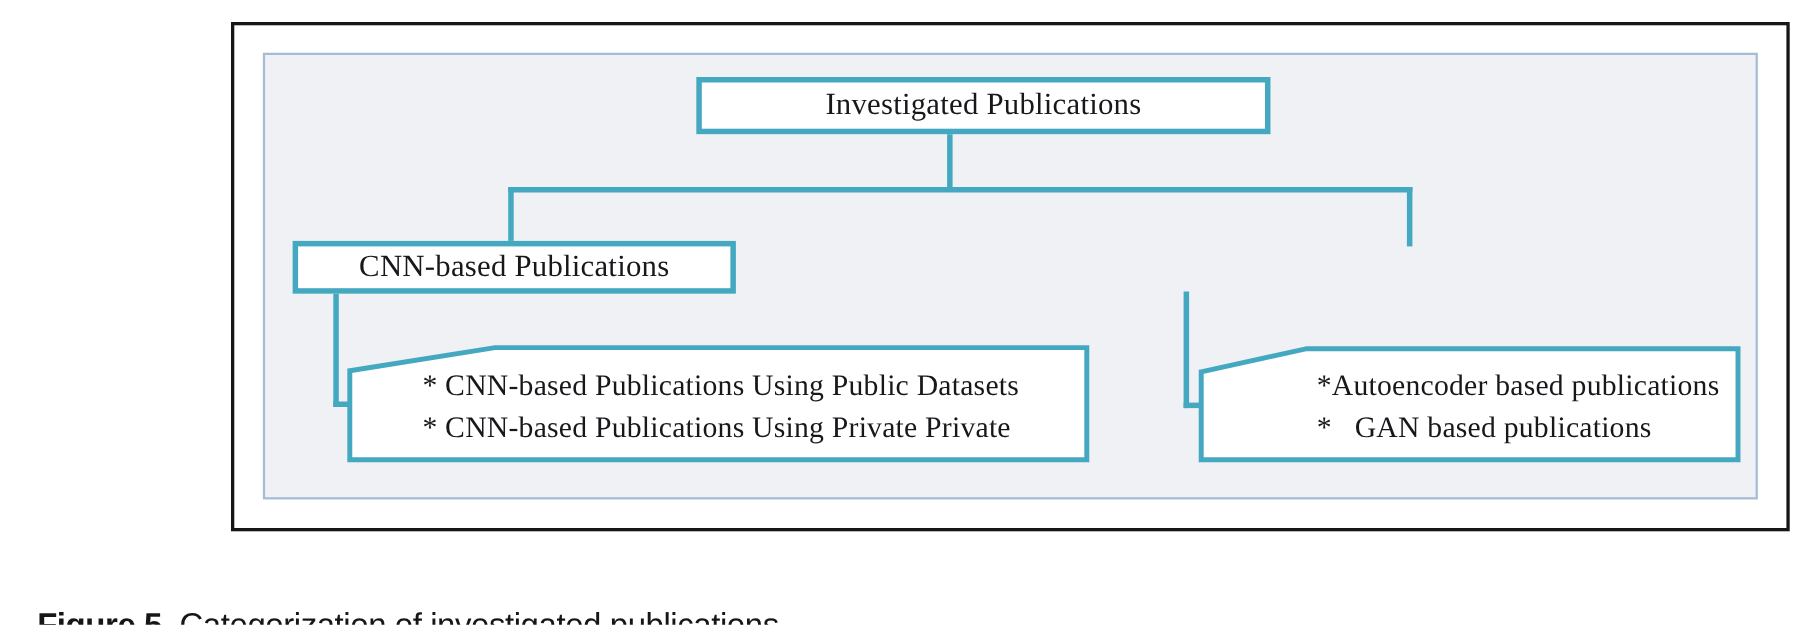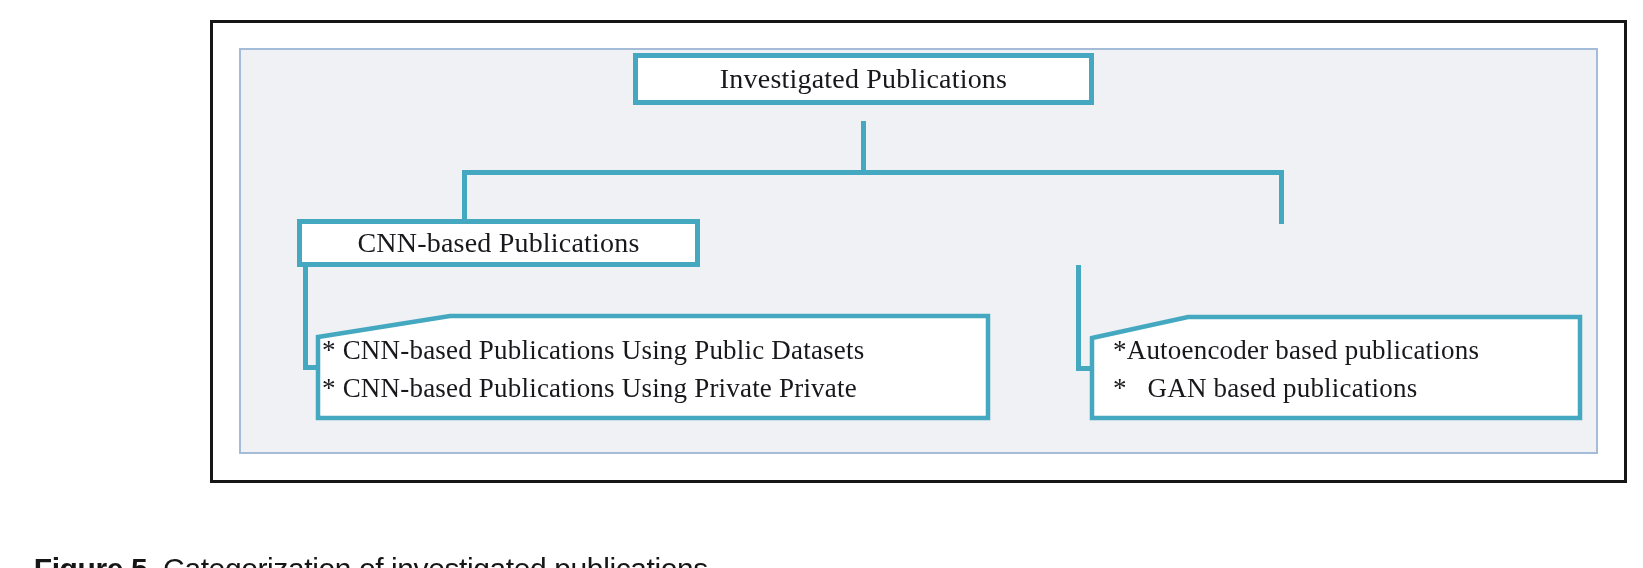--- a/index.html
+++ b/index.html
@@ -39,38 +39,38 @@
 
   
   .node {
     position: absolute;
     background: #ffffff;
     border: 5px solid #44a8c0;
     display: flex; align-items: center; justify-content: center;
     font-size: 28px; color: #18181c;
     letter-spacing: 0.2px;
   }
-  .node-root  { left: 633px; top: 53px;  width: 461px; height: 52px; }
-  .node-left  { left: 266px; top: 219px; width: 403px; height: 48px; margin-left: 31px; }
+  .node-root  { left: 633px; top: 70px;  width: 522px; height: 52px; }
+  .node-left  { left: 266px; top: 219px; width: 403px; height: 48px; }
   .node-right { left: 1034px; top: 219px; width: 502px; height: 48px; }
 
   
   .callout-svg { position: absolute; overflow: visible; }
   .callout-svg polygon {
     fill: #ffffff; stroke: #44a8c0; stroke-width: 4.5; stroke-linejoin: miter;
   }
   .callout-text {
     position: absolute;
     display: flex; flex-direction: column; justify-content: center;
     font-size: 27px; color: #18181c; line-height: 38.5px;
     letter-spacing: 0.2px;
   }
   .callout-text .line { white-space: pre; }
-  .ct-left  { left: 322px;  top: 322px; width: 540px; height: 94px; }
-  .ct-right { left: 1041px; top: 322px; width: 480px; height: 94px; padding-left: 72px; }
+  .ct-left  { left: 322px;  top: 322px; width: 540px; height: 94px; padding-left: 62px; }
+  .ct-right { left: 1096px; top: 322px; width: 480px; height: 94px; padding-left: 101px; }
 
   
   .caption {
     position: absolute; left: 2px; top: 518px;
     font-family: "Liberation Sans", sans-serif;
     font-size: 30px; color: #161616;
     letter-spacing: -0.4px;
     white-space: pre;
   }
   .caption .cap-label { font-weight: 700; }

